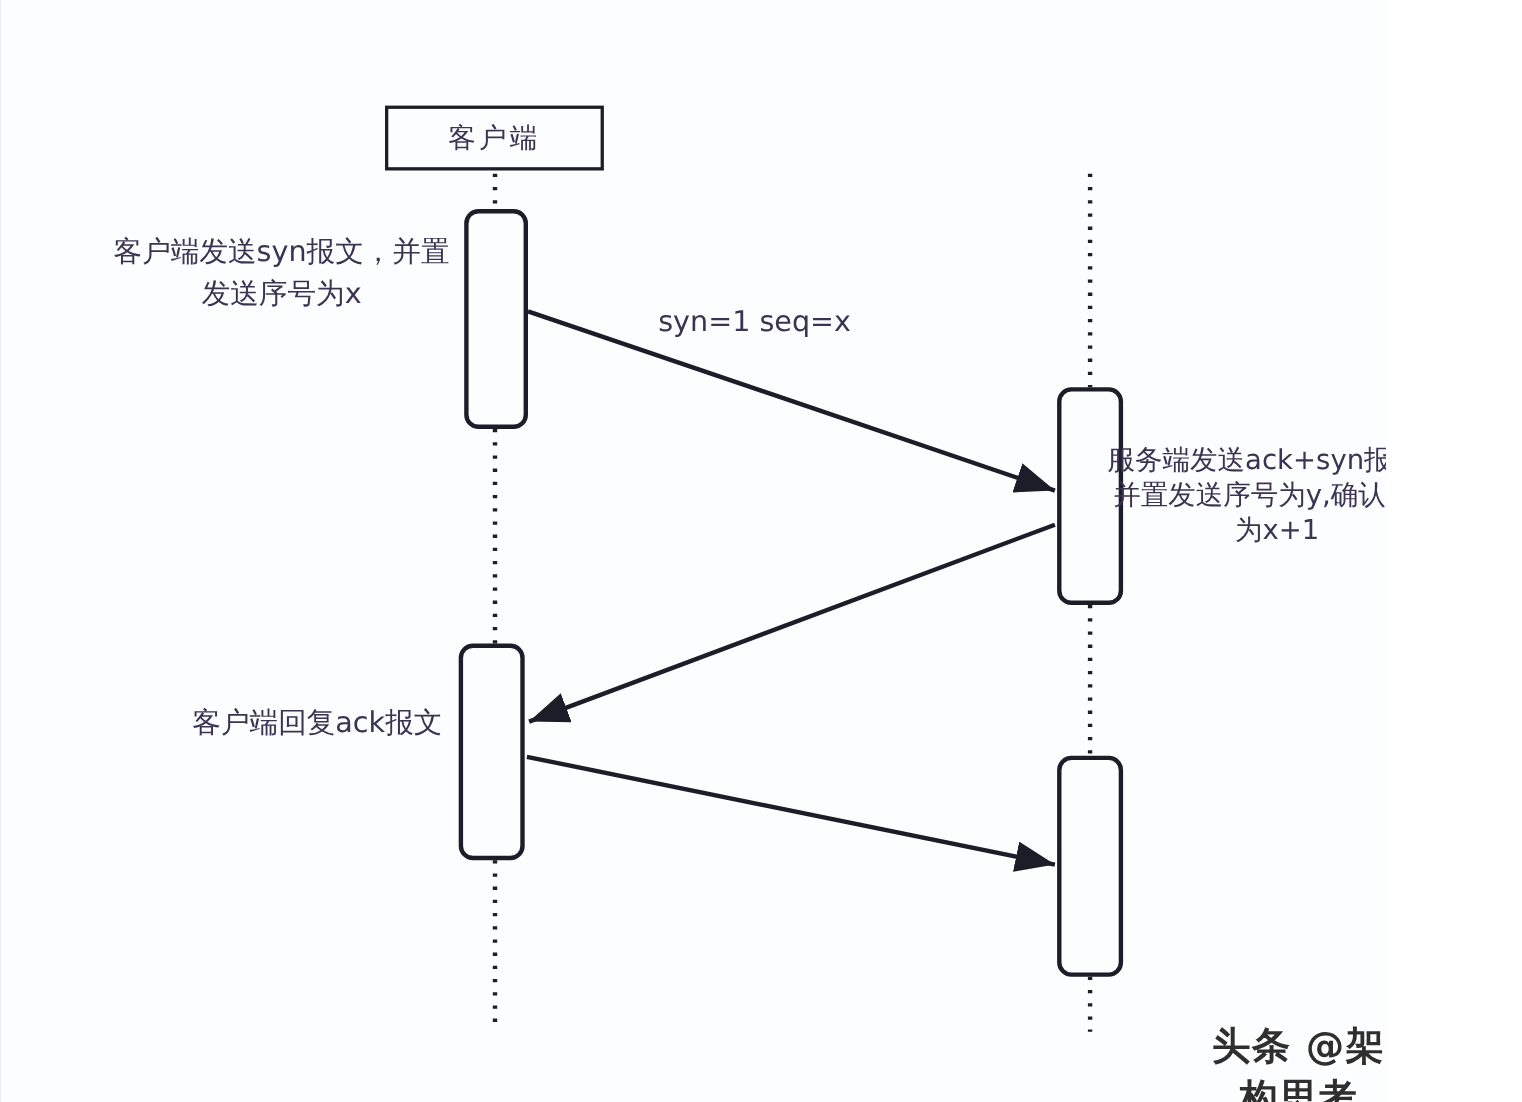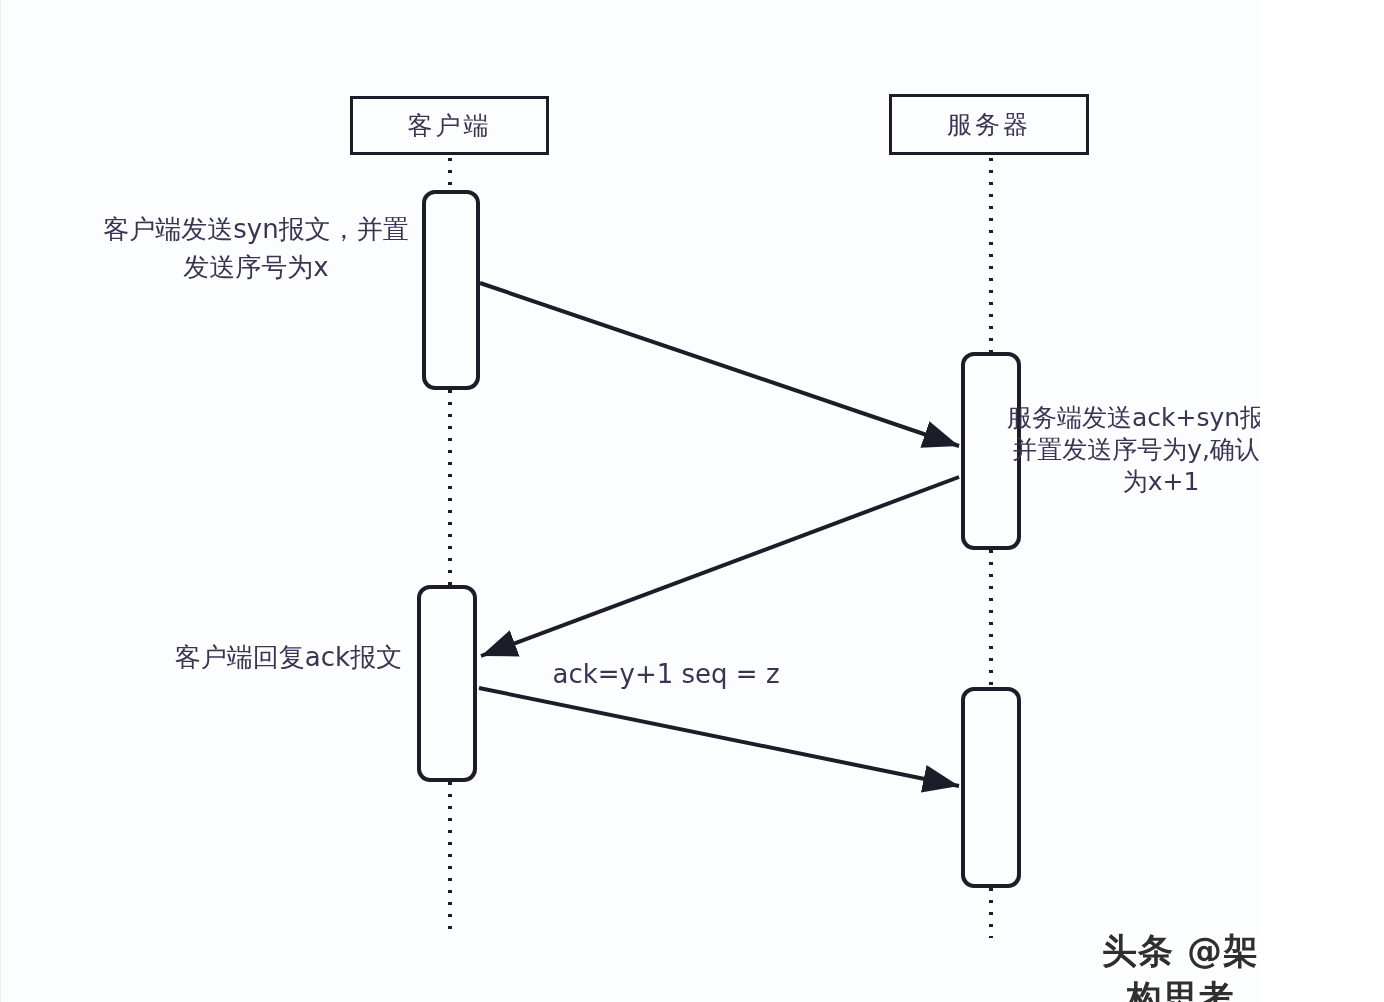--- a/index.html
+++ b/index.html
@@ -107,43 +107,40 @@
       <line x1="449" y1="782" x2="449" y2="938"></line>
       <line x1="990" y1="158" x2="990" y2="352"></line>
       <line x1="990" y1="550" x2="990" y2="687"></line>
       <line x1="990" y1="888" x2="990" y2="938"></line>
     </g>
   </svg>
 
   <div class="actor-box actor-client">
     <span>客户端</span>
   </div>
-  <div class="actor-box actor-server">
-    <span>服务器</span>
-  </div>
 
   <div class="activation act-c1"></div>
   <div class="activation act-s1"></div>
   <div class="activation act-c2"></div>
   <div class="activation act-s2"></div>
 
   <svg class="layer messages-layer" viewBox="0 0 1384 1002" xmlns="http://www.w3.org/2000/svg">
     <defs>
       <marker id="arrowhead" markerWidth="9.5" markerHeight="7" refX="9" refY="3.5" orient="auto" markerUnits="strokeWidth">
         <path d="M0,0 L9,3.5 L0,7 z" fill="var(--line)"></path>
       </marker>
     </defs>
     <g stroke="var(--line)" stroke-width="4" fill="none">
       <line x1="479" y1="283" x2="958" y2="446" marker-end="url(#arrowhead)"></line>
       <line x1="958" y1="477" x2="480" y2="656" marker-end="url(#arrowhead)"></line>
       <line x1="478" y1="688" x2="958" y2="786" marker-end="url(#arrowhead)"></line>
     </g>
   </svg>
 
-  <div class="msg-label msg-label-3">ack=y+1 seq = z</div>
+  <div class="msg-label msg-label-1">syn=1 seq=x</div>
 
   <div class="note note-1">客户端发送syn报文，并置
 发送序号为x</div>
   <div class="note note-2">服务端发送ack+syn报文，
 并置发送序号为y,确认序号
 为x+1</div>
   <div class="note note-3">客户端回复ack报文</div>
 
   <div class="watermark-front">头条 @架构思考</div>
 

